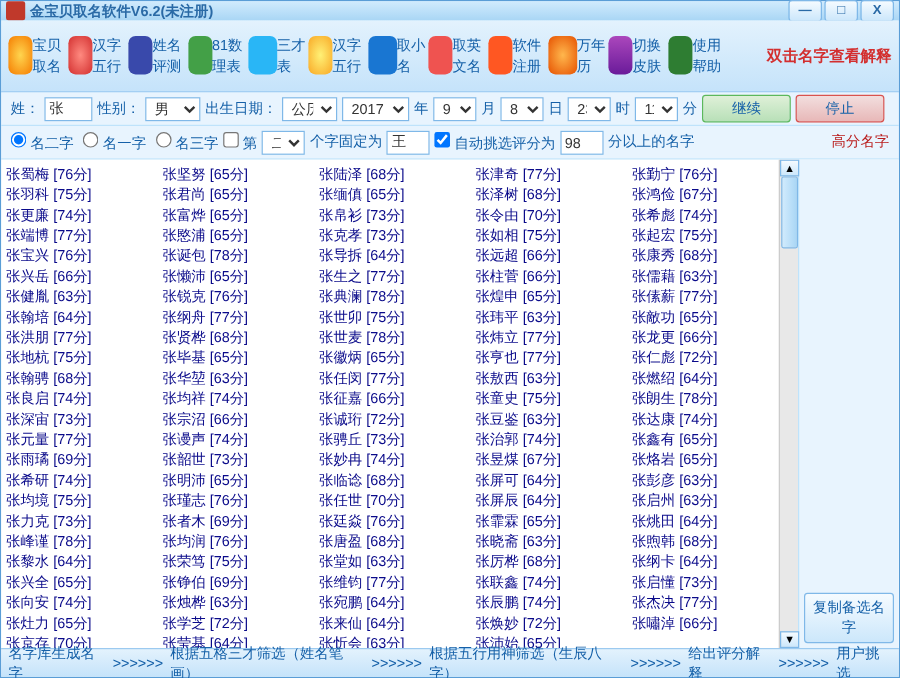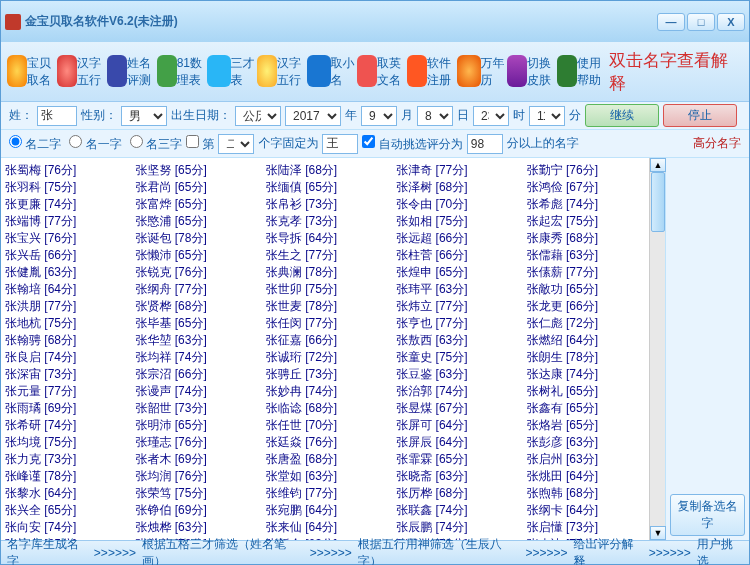--- a/index.html
+++ b/index.html
@@ -1,39 +1,39 @@
 <!DOCTYPE html>
 <html><head>
 <meta charset="utf-8">
 <style>
 *{margin:0;padding:0;box-sizing:border-box;font-family:"Microsoft YaHei","SimSun",sans-serif;font-size:12px}
 body{background:#fff;width:750px;height:565px;overflow:hidden}
 .window{width:750px;height:565px;border:1px solid #5a9dd6;background:linear-gradient(#bfe3fb,#e8f4fe);display:flex;flex-direction:column}
-.titlebar{height:41px;background:linear-gradient(#d1ebfd,#a9d6f5);display:flex;align-items:center;padding:0 4px;justify-content:space-between}
+.titlebar{height:16px;background:linear-gradient(#d1ebfd,#a9d6f5);display:flex;align-items:center;padding:0 4px;justify-content:space-between}
 .titlebar-left{display:flex;align-items:center;gap:4px}
 .title-icon{width:16px;height:16px;background:#c0392b;border-radius:2px}
 .title-text{color:#2a6aa6;font-weight:bold}
 .win-controls{display:flex;gap:2px}
 .win-btn{width:28px;height:18px;background:linear-gradient(#f5fbff,#cce7fb);border:1px solid #7fb8e8;border-radius:3px;display:flex;align-items:center;justify-content:center;color:#2a6aa6;font-size:11px;font-weight:bold;cursor:pointer}
 .toolbar{height:60px;background:linear-gradient(#e3f2fd,#c5e3fa);display:flex;align-items:center;padding:4px 6px;border-bottom:1px solid #9ccaf0;gap:2px}
 .tool-item{display:flex;flex-direction:row;align-items:center;width:50px;cursor:pointer;color:#1560a8}
 .tool-icon{width:32px;height:32px;border-radius:6px;margin-bottom:2px}
 .i1{background:radial-gradient(#ffd54f,#f57c00)}
 .i2{background:radial-gradient(#ff8a80,#d32f2f)}
 .i3{background:#3949ab}
 .i4{background:#43a047}
 .i5{background:#29b6f6}
 .i6{background:radial-gradient(#fff176,#f9a825)}
 .i7{background:#1976d2}
 .i8{background:#ef5350}
 .i9{background:#ff5722}
 .i10{background:radial-gradient(#ffb74d,#e65100)}
 .i11{background:linear-gradient(#ab47bc,#6a1b9a)}
 .i13{background:#2e7d32}
-.hint-text{margin-left:auto;color:#d32f2f;font-weight:normal;font-size:17px}
+.hint-text{margin-left:auto;color:#d32f2f;font-weight:bold;font-size:13px}
 .form-row{height:28px;background:#e8f4fe;display:flex;align-items:center;padding:0 8px;gap:4px;border-bottom:1px solid #bfe3fb;color:#1560a8}
 .form-row label{color:#1560a8}
 input[type=text],select{border:1px solid #7fb8e8;background:#fff;height:20px;padding:0 3px;color:#333}
 .sel-w{width:46px}
 .sel-s{width:36px}
 .btn{background:linear-gradient(#f5fbff,#cce7fb);border:1px solid #3c8dd6;border-radius:3px;padding:2px 24px;color:#1560a8;cursor:pointer}
 .btn-green{border-color:#5cb85c;background:linear-gradient(#dff0d8,#b8e0b8)}
 .btn-red{border-color:#d9534f;background:linear-gradient(#f2dede,#e8b8b8)}
 .radio-group{display:flex;gap:8px;align-items:center}
 .right-label{margin-left:auto;color:#b91c1c}
@@ -214,20 +214,21 @@
         <div class="name-col">
           <div class="name-item">张陆泽 [68分]</div>
           <div class="name-item">张缅傎 [65分]</div>
           <div class="name-item">张帛衫 [73分]</div>
           <div class="name-item">张克孝 [73分]</div>
           <div class="name-item">张导拆 [64分]</div>
           <div class="name-item">张生之 [77分]</div>
           <div class="name-item">张典澜 [78分]</div>
           <div class="name-item">张世卯 [75分]</div>
           <div class="name-item">张世麦 [78分]</div>
+          <div class="name-item">张徽炳 [65分]</div>
           <div class="name-item">张任闵 [77分]</div>
           <div class="name-item">张征嘉 [66分]</div>
           <div class="name-item">张诚珩 [72分]</div>
           <div class="name-item">张骋丘 [73分]</div>
           <div class="name-item">张妙冉 [74分]</div>
           <div class="name-item">张临谂 [68分]</div>
           <div class="name-item">张任世 [70分]</div>
           <div class="name-item">张廷焱 [76分]</div>
           <div class="name-item">张唐盈 [68分]</div>
           <div class="name-item">张堂如 [63分]</div>
@@ -269,21 +270,20 @@
           <div class="name-item">张起宏 [75分]</div>
           <div class="name-item">张康秀 [68分]</div>
           <div class="name-item">张儒藉 [63分]</div>
           <div class="name-item">张傃薪 [77分]</div>
           <div class="name-item">张敵功 [65分]</div>
           <div class="name-item">张龙更 [66分]</div>
           <div class="name-item">张仁彪 [72分]</div>
           <div class="name-item">张燃绍 [64分]</div>
           <div class="name-item">张朗生 [78分]</div>
           <div class="name-item">张达康 [74分]</div>
-          <div class="name-item">张树礼 [65分]</div>
           <div class="name-item">张鑫有 [65分]</div>
           <div class="name-item">张烙岩 [65分]</div>
           <div class="name-item">张彭彦 [63分]</div>
           <div class="name-item">张启州 [63分]</div>
           <div class="name-item">张烑田 [64分]</div>
           <div class="name-item">张煦韩 [68分]</div>
           <div class="name-item">张纲卡 [64分]</div>
           <div class="name-item">张启懂 [73分]</div>
           <div class="name-item">张杰决 [77分]</div>
           <div class="name-item">张嘯淖 [66分]</div>

